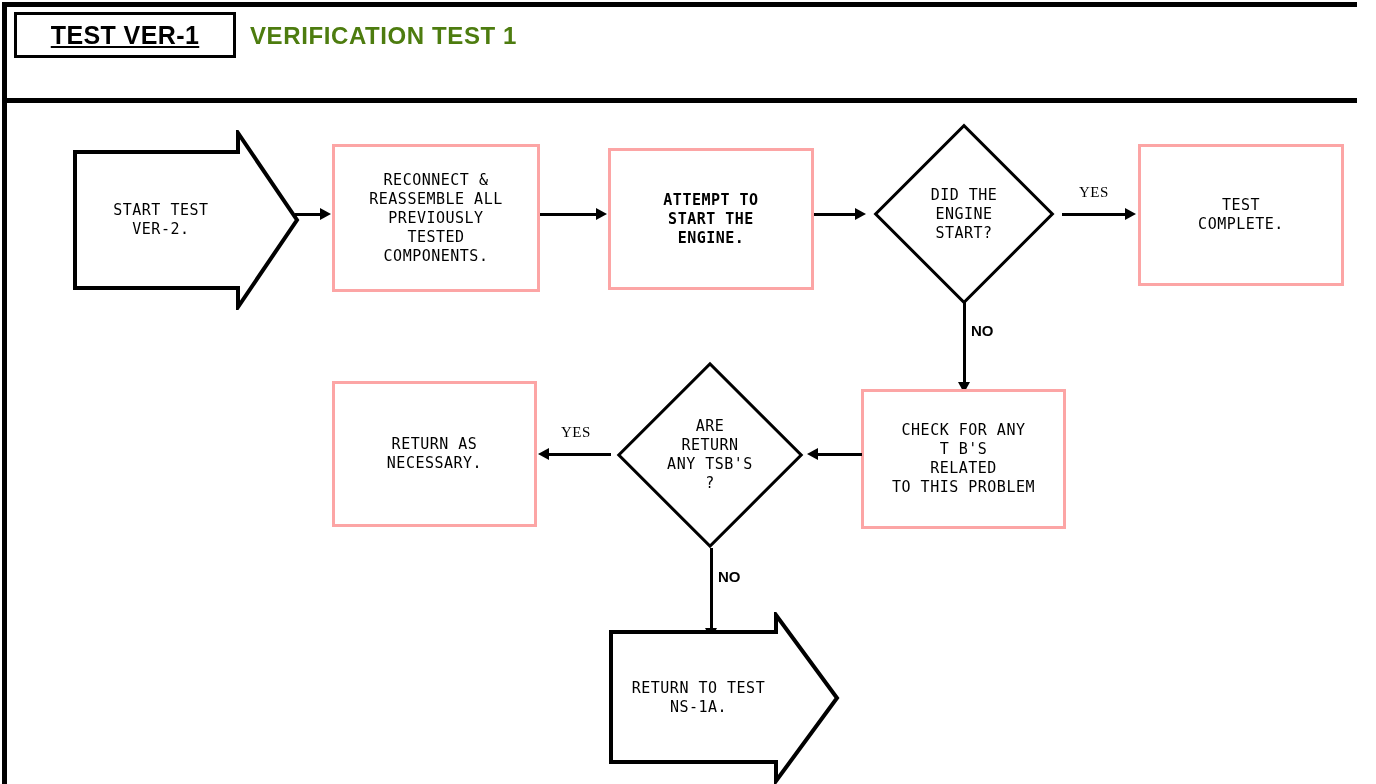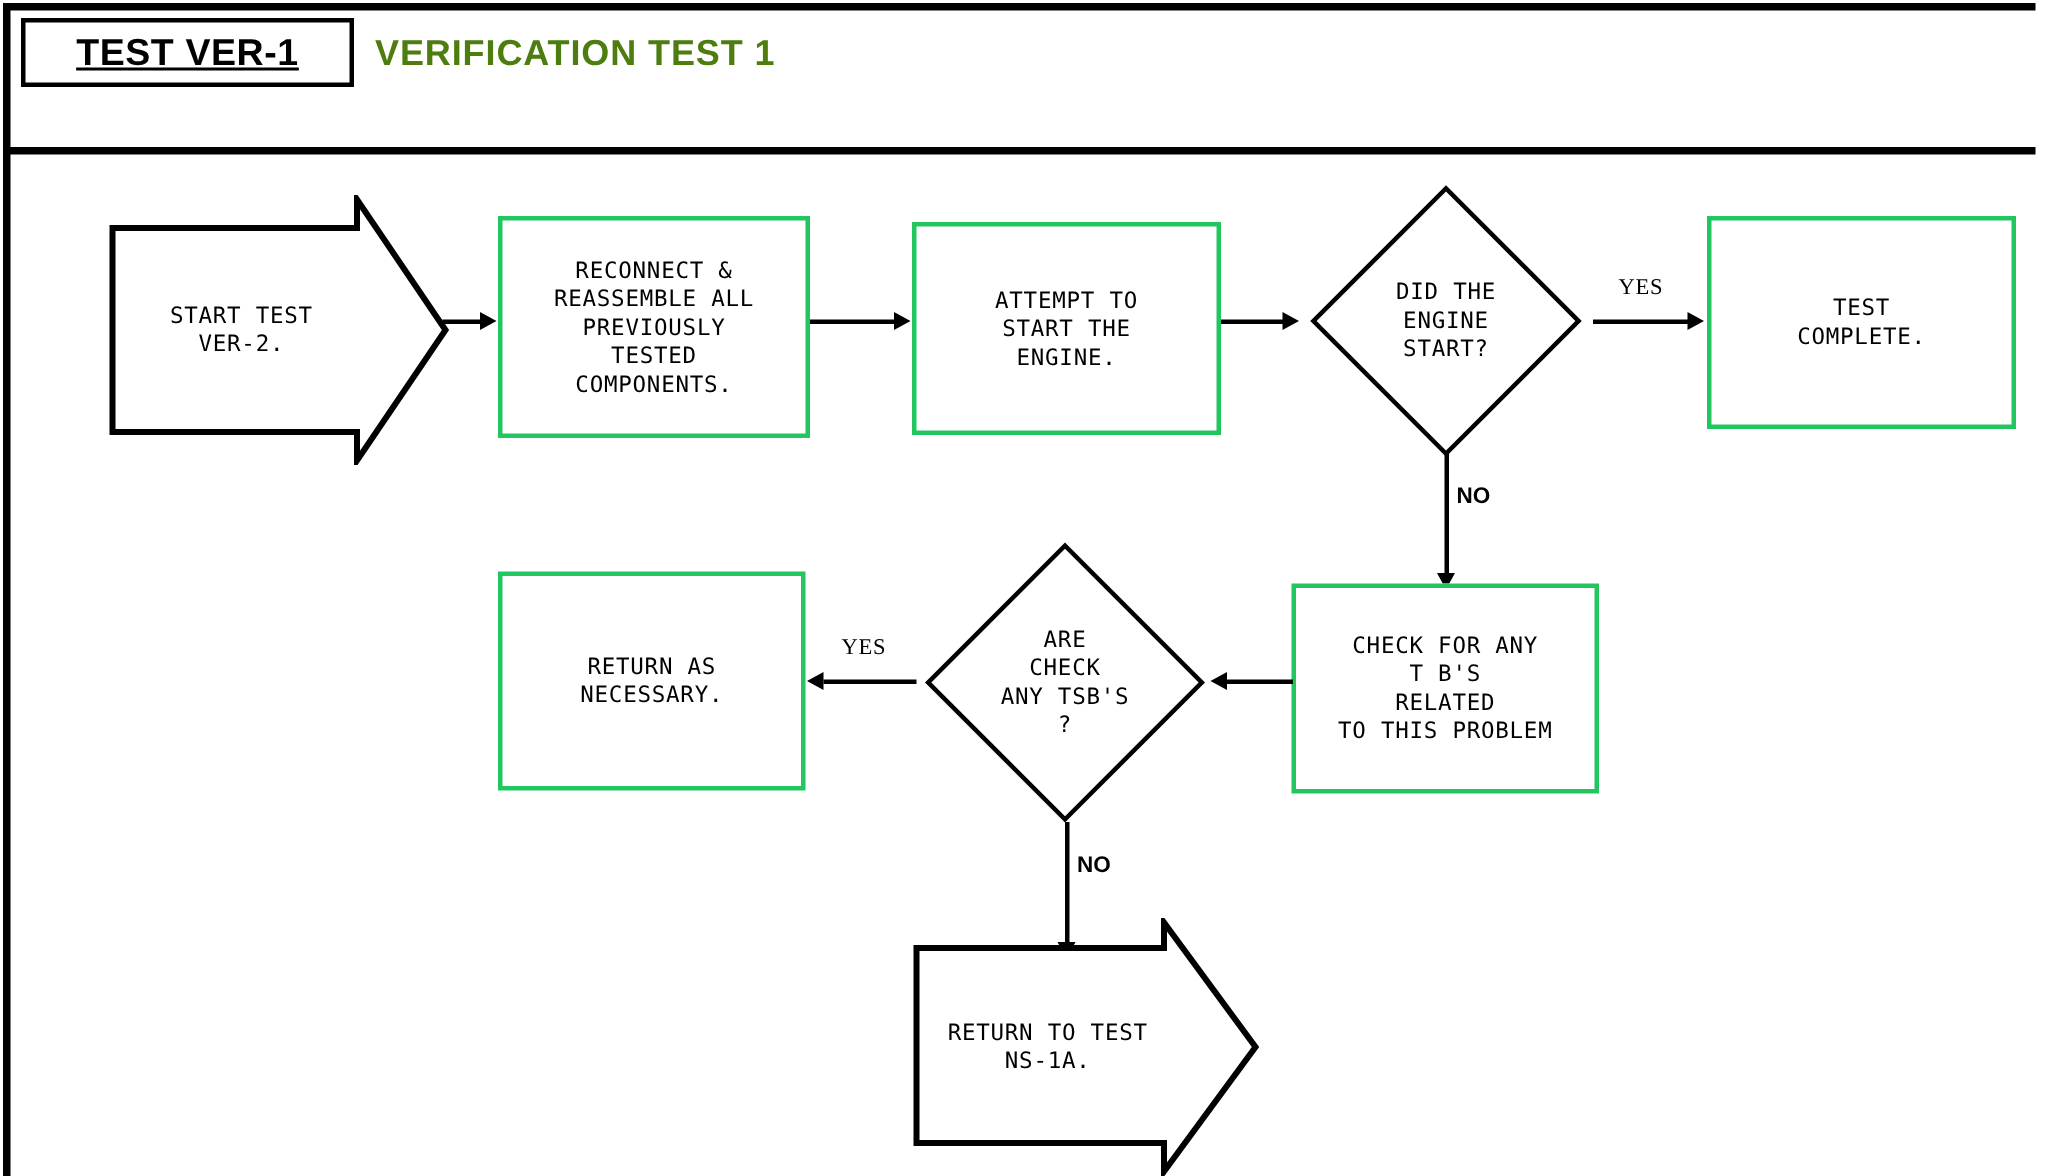--- a/index.html
+++ b/index.html
@@ -100,21 +100,21 @@
     line-height: 19px;
     color: #000000;
     text-align: center;
     white-space: pre;
     letter-spacing: 0.5px;
   }
 
   
   .proc-box {
     position: absolute;
-    border: 3px solid #22c55e;
+    border: 3px solid #fca5a5;
     box-sizing: border-box;
     background: #ffffff;
     display: flex;
     align-items: center;
     justify-content: center;
   }
 
   
   .decision {
     position: absolute;
@@ -241,21 +241,21 @@
       <div class="node-text">RECONNECT &amp;
 REASSEMBLE ALL
 PREVIOUSLY
 TESTED
 COMPONENTS.</div>
     </div>
 
     <div class="conn-h" style="left:540px; top:109px; width:56px;"></div>
     <div class="arrowhead ah-right" style="left:596px; top:104px;"></div>
 
-    <div class="proc-box" style="left:608px; top:44px; width:206px; height:142px;">
+    <div class="proc-box" style="left:608px; top:44px; width:206px; height:142px;font-weight:bold;">
       <div class="node-text">ATTEMPT TO
 START THE
 ENGINE.</div>
     </div>
 
     <div class="conn-h" style="left:814px; top:109px; width:42px;"></div>
     <div class="arrowhead ah-right" style="left:855px; top:104px;"></div>
 
     <div class="decision" style="left:866px; top:22px; width:196px; height:176px;">
       <div class="dia-shape" style="width:128px; height:128px;"></div>
@@ -287,21 +287,21 @@
 RELATED
 TO THIS PROBLEM</div>
     </div>
 
     <div class="conn-h" style="left:818px; top:349px; width:44px;"></div>
     <div class="arrowhead ah-left" style="left:807px; top:344px;"></div>
 
     <div class="decision" style="left:610px; top:258px; width:200px; height:186px;">
       <div class="dia-shape" style="width:132px; height:132px;"></div>
       <div class="dia-label node-text">ARE
-CHECK
+RETURN
 ANY TSB'S
 ?</div>
     </div>
 
     <div class="conn-h" style="left:549px; top:349px; width:62px;"></div>
     <div class="arrowhead ah-left" style="left:538px; top:344px;"></div>
     <div class="edge-label" style="left:561px; top:320px;">
       <span>YES</span>
     </div>
 

